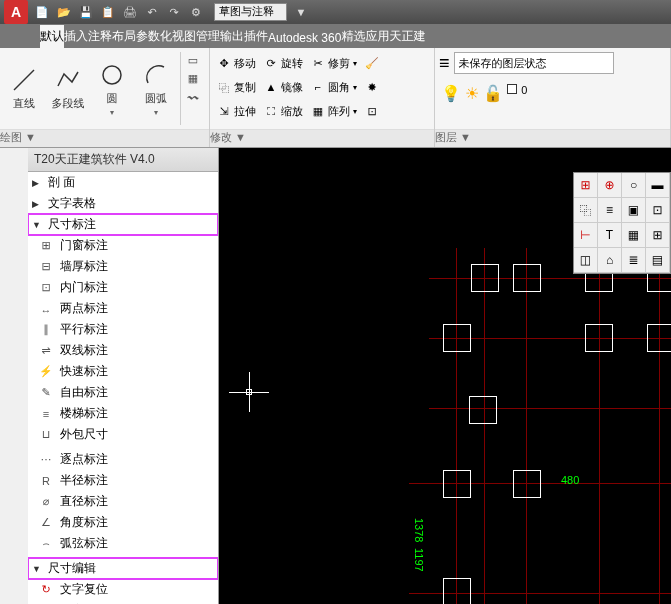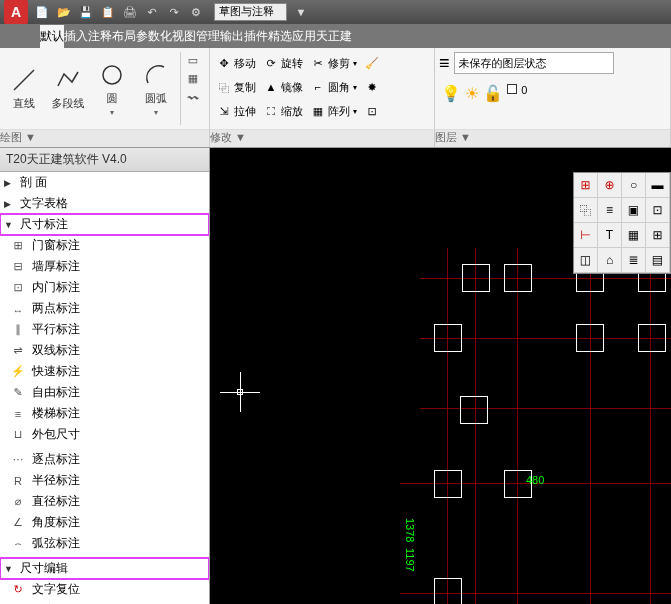--- a/index.html
+++ b/index.html
@@ -25,21 +25,21 @@
     .big-btn-label { color: #333; }
     .big-btn .caret { font-size: 8px; color: #666; }
     .small-btn { display: flex; align-items: center; gap: 3px; font-size: 11px; padding: 1px 3px; height: 22px; }
     .small-btn .icon { width: 14px; height: 14px; display: inline-flex; align-items: center; justify-content: center; }
     
     .layer-combo { width: 160px; height: 22px; border: 1px solid #aaa; background: #fff; font-size: 11px; padding: 0 4px; display: flex; align-items: center; }
     .layer-icons { display: flex; gap: 4px; margin-top: 4px; padding: 2px; }
     
     .workspace { display: flex; height: calc(100% - 148px); }
     
-    .sidebar { width: 210px; background: #fff; border-right: 1px solid #999; overflow-y: auto; }
+    .sidebar { width: 191px; background: #fff; border-right: 1px solid #999; overflow-y: auto; margin-left: 28px; }
     .sidebar-title { background: linear-gradient(#e8e8e8, #d8d8d8); border-bottom: 1px solid #aaa; padding: 3px 6px; font-size: 12px; color: #333; }
     .tree-item { display: flex; align-items: center; padding: 2px 4px; font-size: 12px; cursor: pointer; gap: 6px; }
     .tree-item .tree-icon { width: 16px; height: 16px; display: inline-flex; align-items: center; justify-content: center; font-size: 11px; color: #555; }
     .tree-item .tree-caret { width: 10px; font-size: 9px; color: #333; }
     .tree-item.highlighted { outline: 2px solid #e040fb; outline-offset: -1px; }
     .tree-sub { padding-left: 6px; }
     
     .canvas-area { flex: 1; position: relative; background: #000; }
     .canvas-label { position: absolute; top: 4px; left: 6px; color: #fff; font-size: 12px; }
     .crosshair { position: absolute; }
@@ -78,20 +78,21 @@
 <div class="ribbon-tabs">
   <div class="ribbon-tab active">默认</div>
   <div class="ribbon-tab">插入</div>
   <div class="ribbon-tab">注释</div>
   <div class="ribbon-tab">布局</div>
   <div class="ribbon-tab">参数化</div>
   <div class="ribbon-tab">视图</div>
   <div class="ribbon-tab">管理</div>
   <div class="ribbon-tab">输出</div>
   <div class="ribbon-tab">插件</div>
+  <div class="ribbon-tab">Autodesk 360</div>
   <div class="ribbon-tab">精选应用</div>
   <div class="ribbon-tab">天正建</div>
 </div>
 
 <div class="ribbon-panel">
   <div class="ribbon-group" style="width:210px">
     <div class="ribbon-group-content">
       <div class="big-btn">
         <svg viewBox="0 0 28 28">
             <line x1="4" y1="24" x2="24" y2="4" stroke="#333" stroke-width="1.5"></line>
@@ -327,21 +328,21 @@
     <div class="col-box" style="left:366px;top:116px"></div>
     <div class="col-box" style="left:428px;top:116px"></div>
     <div class="col-box" style="left:224px;top:176px"></div>
     <div class="col-box" style="left:366px;top:176px"></div>
     <div class="col-box" style="left:428px;top:176px"></div>
     <div class="col-box" style="left:250px;top:248px"></div>
     <div class="col-box" style="left:224px;top:322px"></div>
     <div class="col-box" style="left:294px;top:322px"></div>
     <div class="col-box" style="left:224px;top:430px"></div>
 
-    <div class="dim-text" style="left:316px;top:326px">480</div>
+    <div class="dim-text" style="left:342px;top:326px">480</div>
     <div class="dim-text" style="left:194px;top:370px;writing-mode:vertical-rl">1378</div>
     <div class="dim-text" style="left:194px;top:400px;writing-mode:vertical-rl">1197</div>
 
     <div class="crosshair" style="left:30px;top:244px">
       <div class="h"></div>
         <div class="v"></div>
         <div class="box"></div>
     </div>
 
     <div class="tool-palette">

